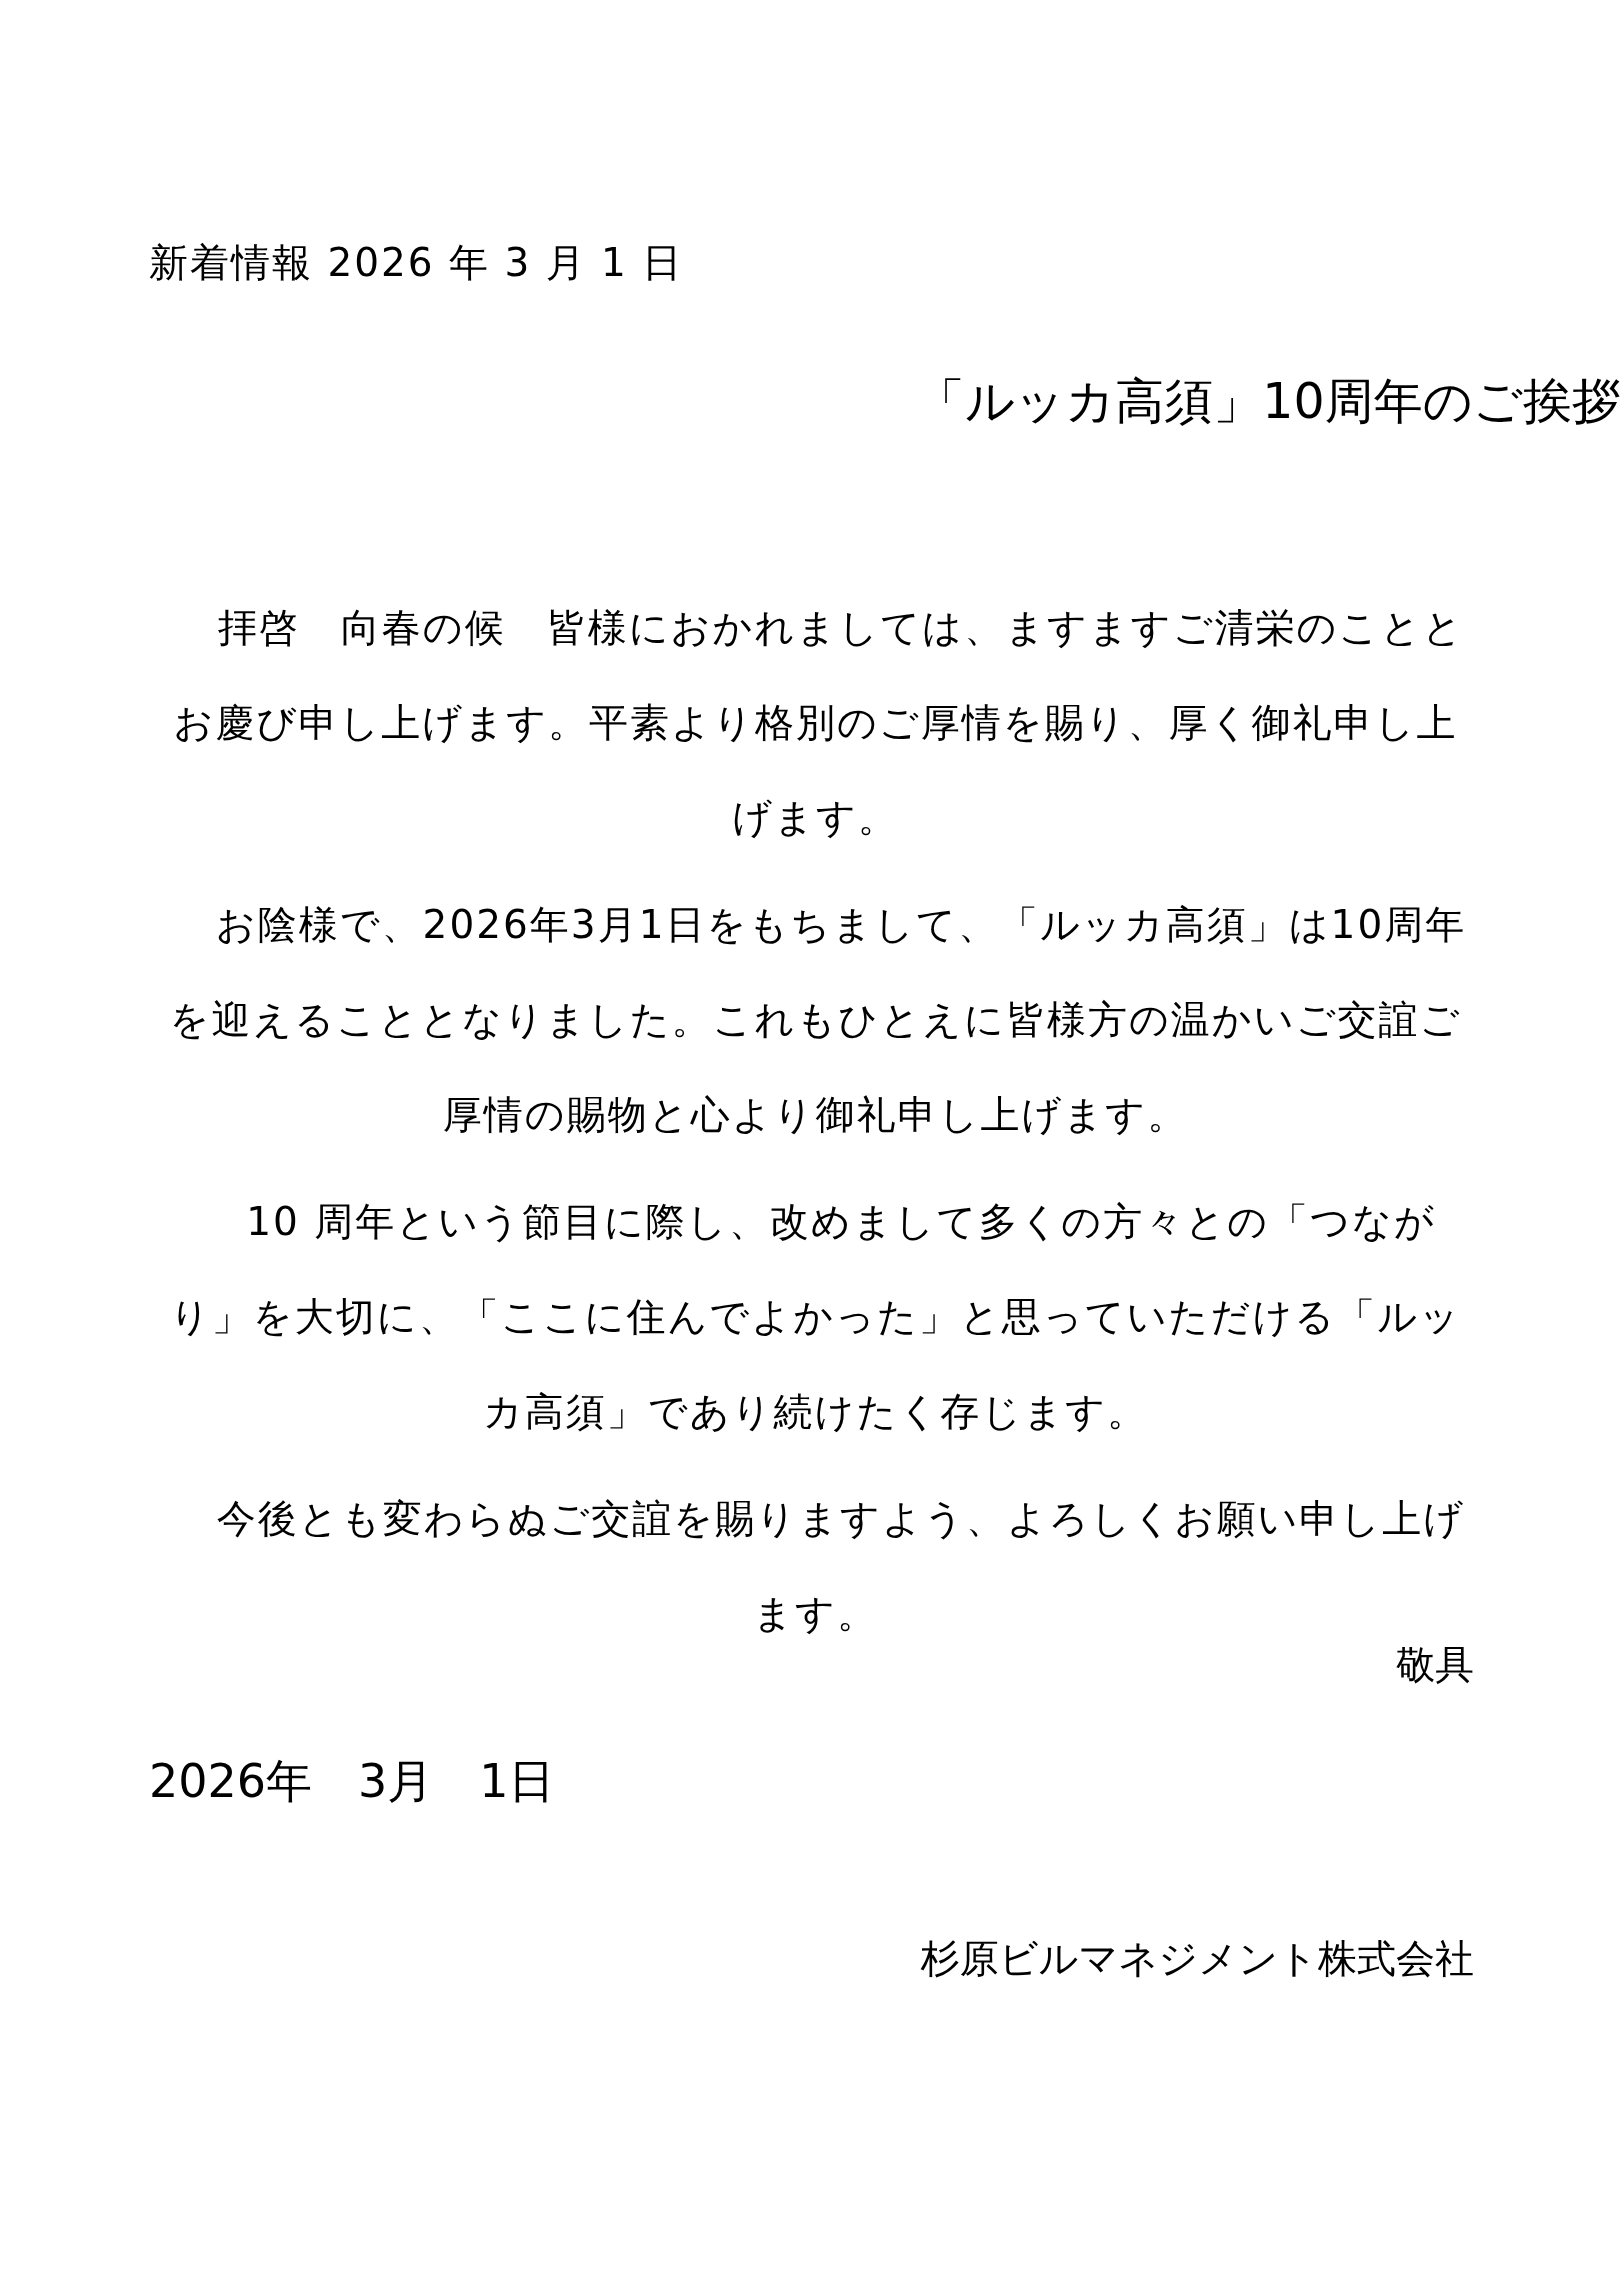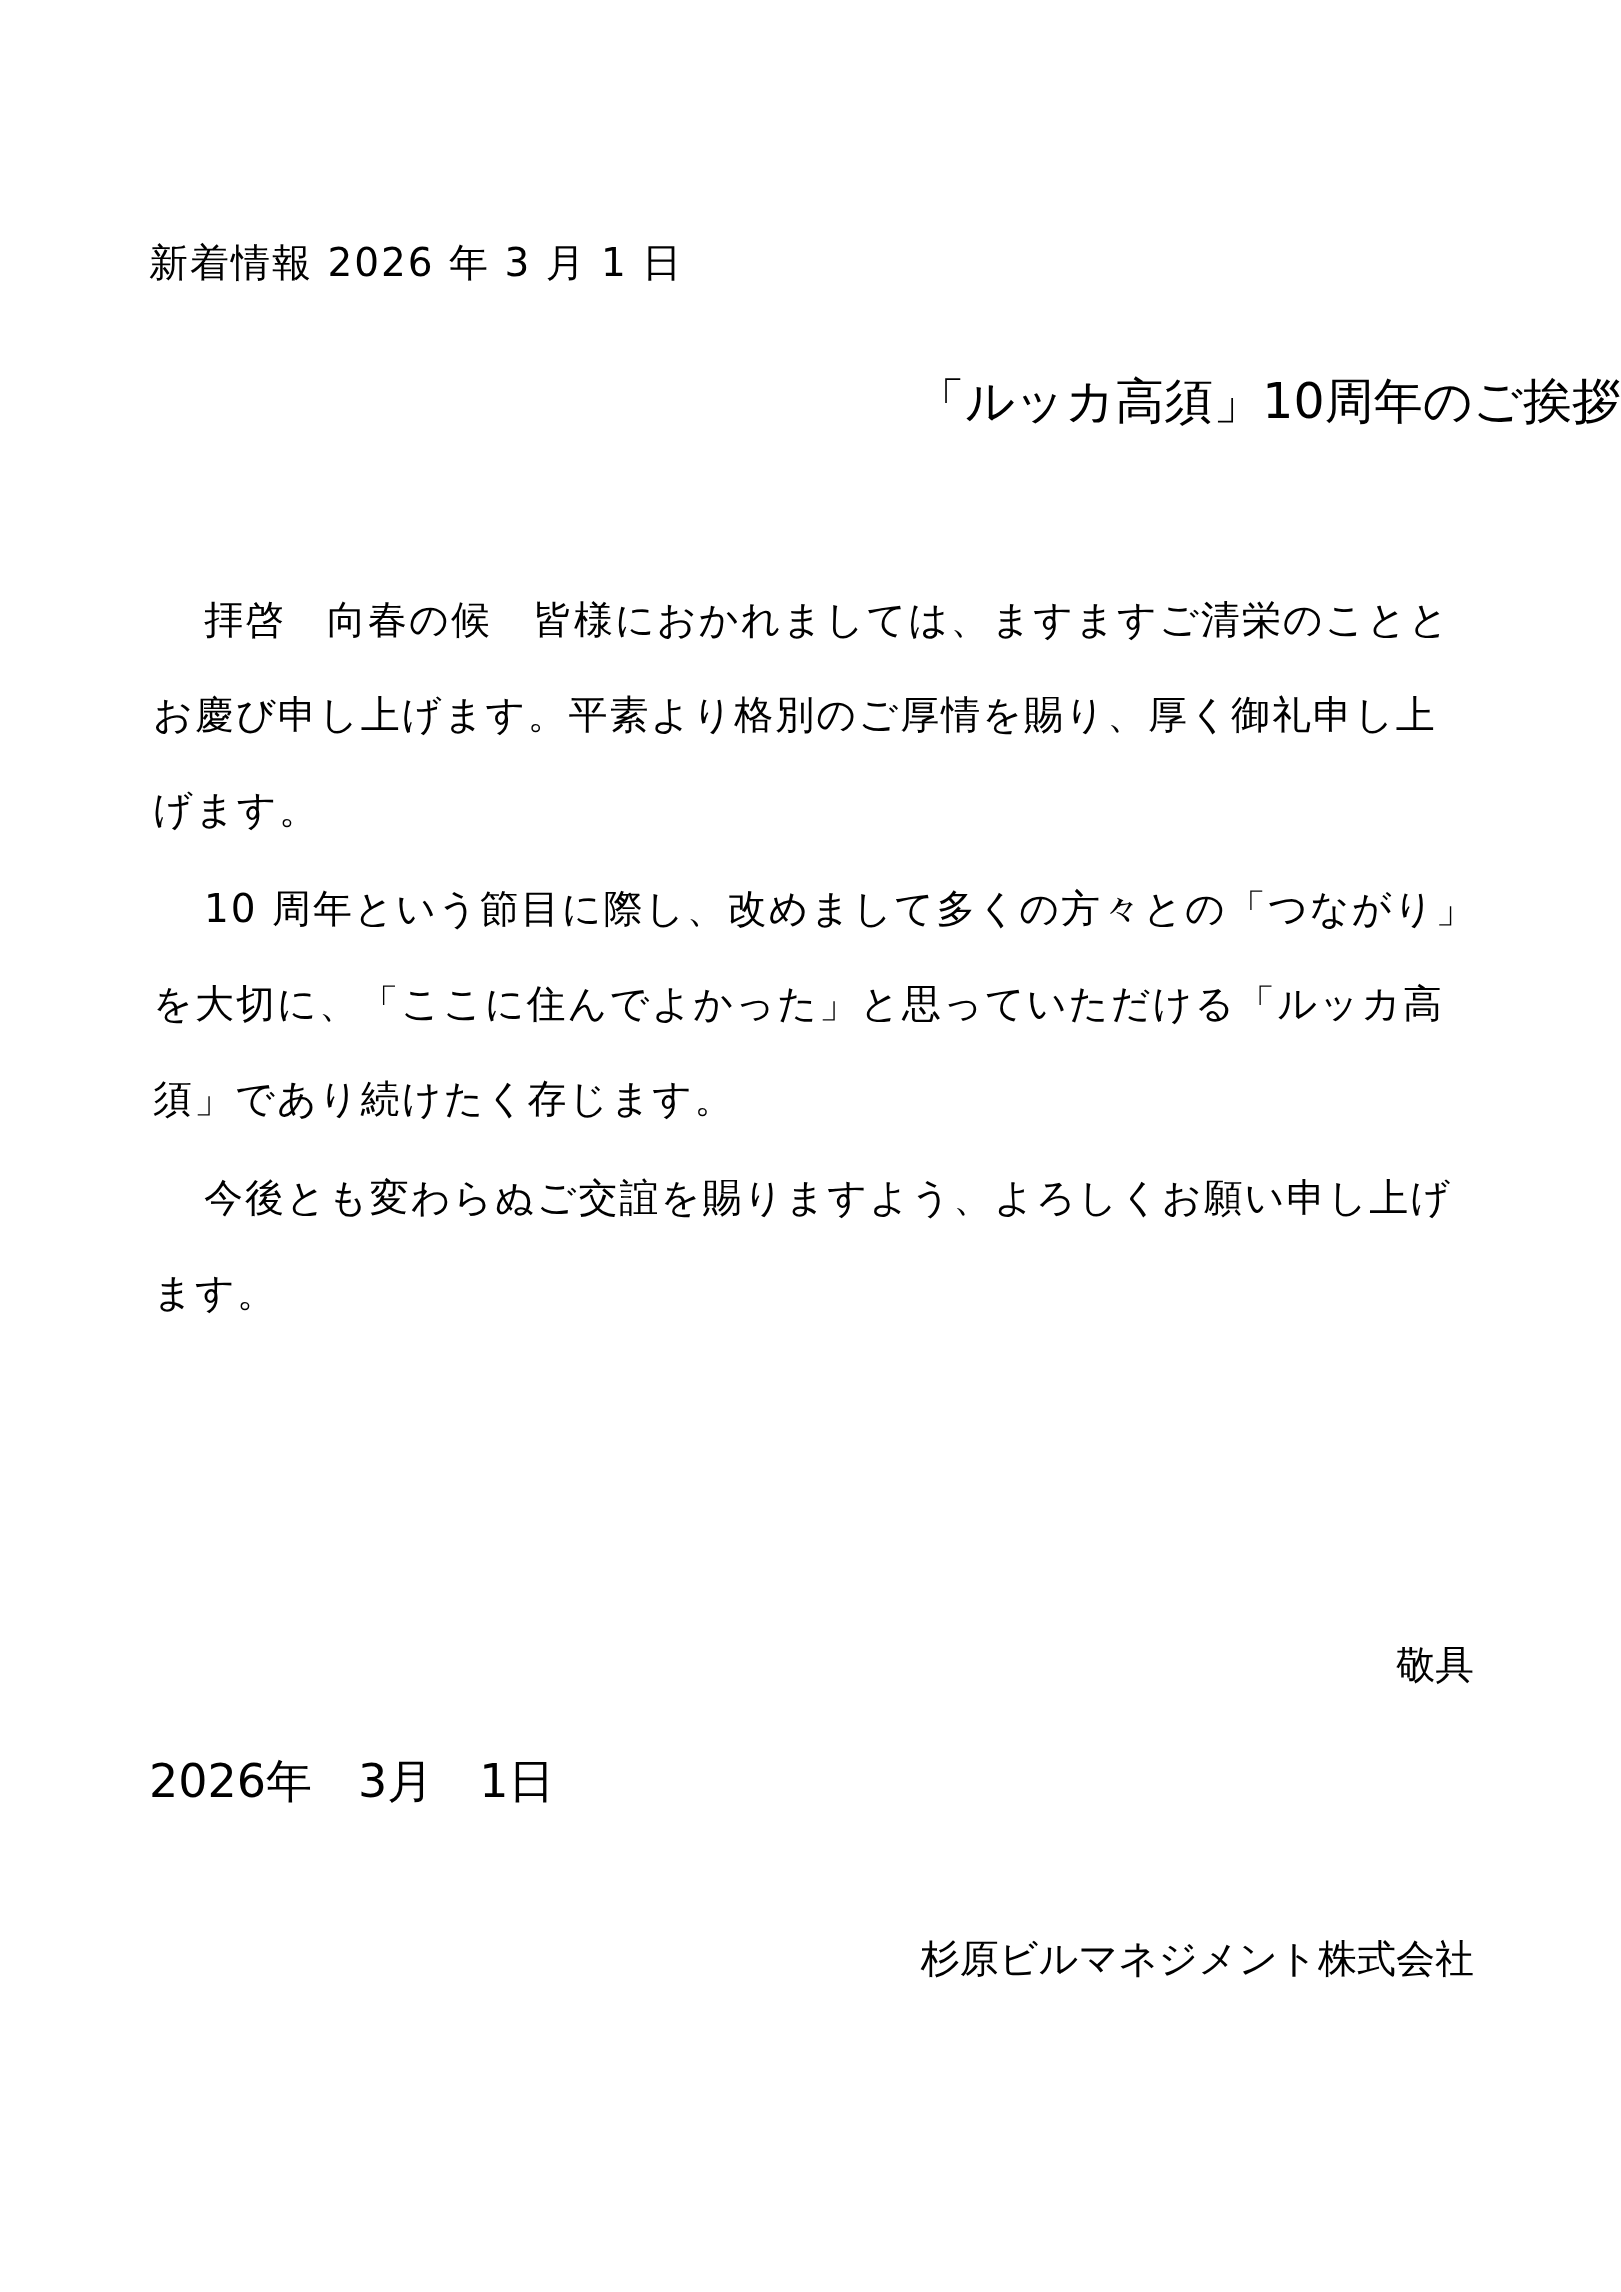--- a/index.html
+++ b/index.html
@@ -44,23 +44,24 @@
   .body-text {
     position: absolute;
     left: 149px;
     top: 568px;
     width: 1333px;
     font-size: 39px;
     line-height: 95px;
     letter-spacing: 2px;
   }
   .para {
-    margin: 4px;
+    margin: 12px;
     text-indent: 51px;
     word-break: break-all;
+    text-align: center;
   }
   .closing {
     position: absolute;
     right: 147px;
     top: 1637px;
     font-size: 39px;
     line-height: 55px;
     white-space: nowrap;
     margin-left: 36px;
   }
@@ -83,20 +84,21 @@
 </style>
 </head>
 <body>
 
 <div class="page">
   <div class="news-date">新着情報 2026 年 3 月 1 日</div>
   <div class="title">「ルッカ高須」10周年のご挨拶</div>
 
   <div class="body-text">
     <p class="para">拝啓　向春の候　皆様におかれましては、ますますご清栄のこととお慶び申し上げます。平素より格別のご厚情を賜り、厚く御礼申し上げます。</p>
+    <p class="para">お陰様で、2026年3月1日をもちまして、「ルッカ高須」は10周年を迎えることとなりました。これもひとえに皆様方の温かいご交誼ご厚情の賜物と心より御礼申し上げます。</p>
     <p class="para">10 周年という節目に際し、改めまして多くの方々との「つながり」を大切に、「ここに住んでよかった」と思っていただける「ルッカ高須」であり続けたく存じます。</p>
     <p class="para">今後とも変わらぬご交誼を賜りますよう、よろしくお願い申し上げます。</p>
   </div>
 
   <div class="closing">敬具</div>
   <div class="sign-date">2026年　3月　1日</div>
   <div class="company">杉原ビルマネジメント株式会社</div>
 </div>
 
 

